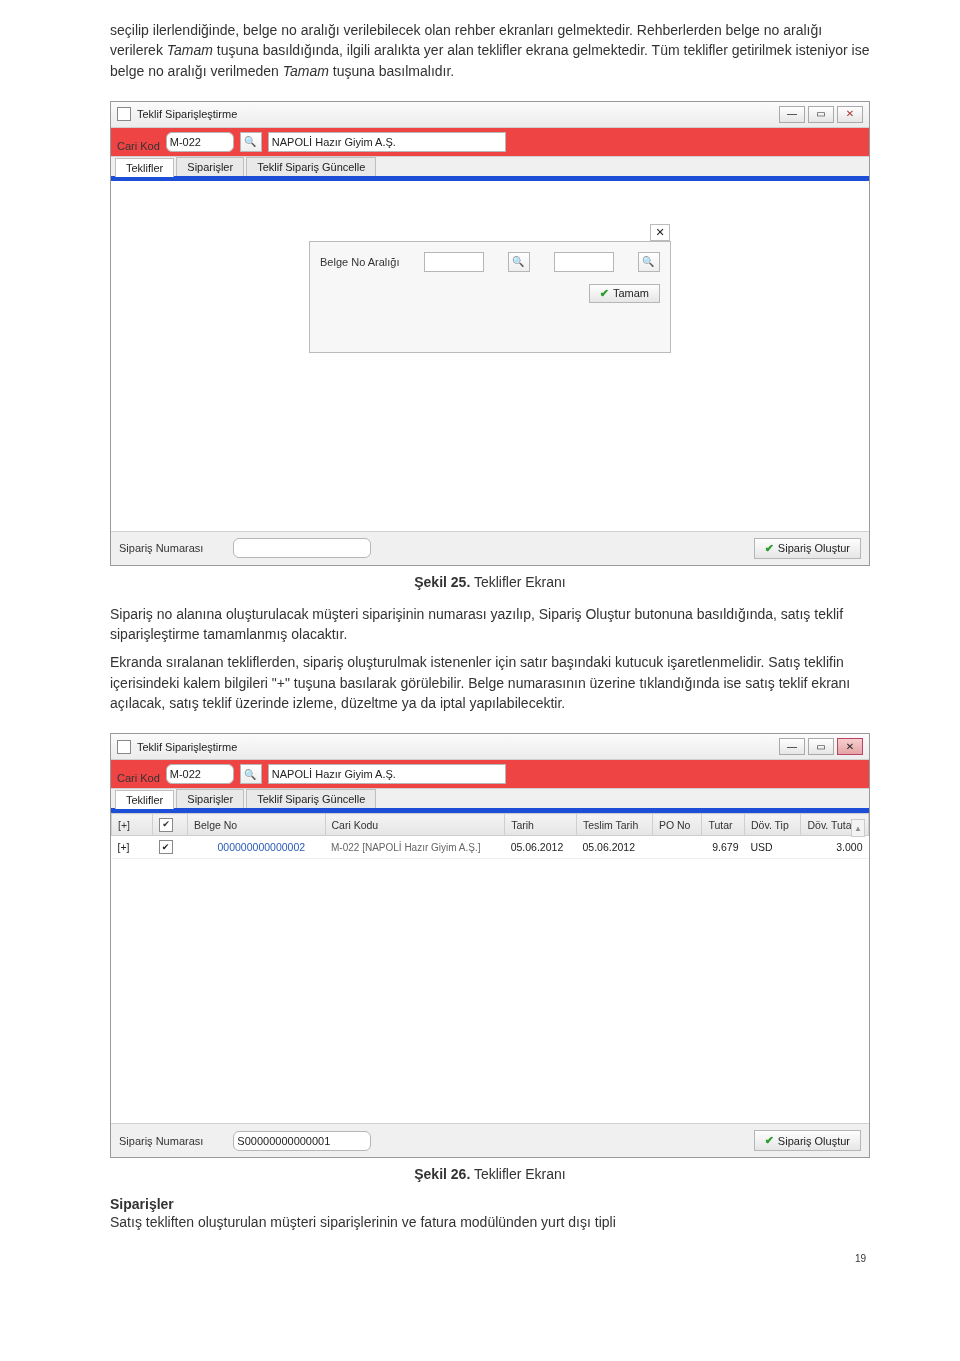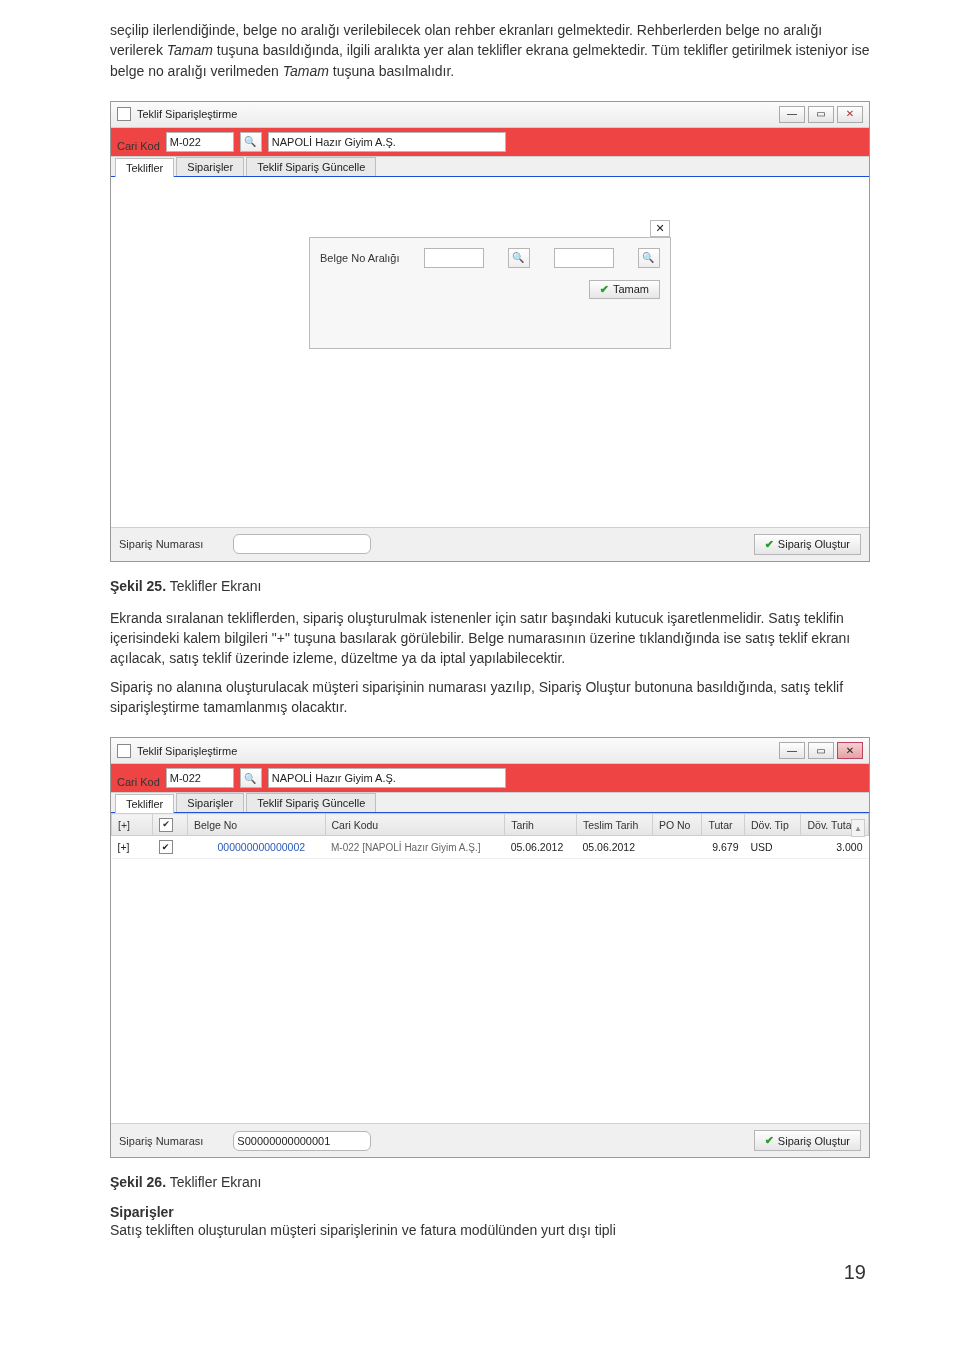--- a/index.html
+++ b/index.html
@@ -15,21 +15,22 @@
   }
   .para {
     line-height: 1.45;
     margin-bottom: 8px;
   }
   .italic { font-style: italic; }
   .figure {
     margin: 20px 0 6px 0;
   }
   .caption {
-    margin: 16px 0 14px 0;
+    text-align: center;
+    margin: 8px 0 14px 0;
     font-size: 14px;
   }
   .caption .bold { font-weight: bold; }
   .win {
     border: 1px solid #999;
     background: #f3f3f3;
     font-family: "Segoe UI", Tahoma, sans-serif;
     font-size: 11px;
     color: #222;
   }
@@ -71,33 +72,33 @@
   }
   .lbl { color: #333; }
   .fld {
     height: 18px;
     border: 1px solid #b6b6b6;
     background: #fff;
     padding: 0 3px;
     font-size: 11px;
     line-height: 18px;
   }
-  .fld.short { width: 60px; }
+  .fld.short { width: 60px; border-radius: 6px; }
   .fld.med { width: 230px; }
   .fld.med2 { width: 130px; border-radius: 6px; }
   .pickbtn {
     width: 20px; height: 18px;
     border: 1px solid #b6b6b6;
     background: linear-gradient(#fff,#eee);
     display: inline-flex; align-items: center; justify-content: center;
     font-size: 10px;
   }
   .tabs {
     display: flex;
-    border-bottom: 1px solid #1d4ed8;
+    border-bottom: 5px solid #1d4ed8;
     padding-left: 4px;
     background: #f0f0f0;
   }
   .tab {
     border: 1px solid #bfbfbf;
     border-bottom: none;
     padding: 3px 10px;
     margin-right: 2px;
     font-size: 11px;
     background: #e9e9e9;
@@ -191,21 +192,21 @@
   .chkbox {
     width: 12px; height: 12px;
     border: 1px solid #888;
     display: inline-flex; align-items: center; justify-content: center;
     font-size: 9px; line-height: 1;
     background: #fff;
   }
   .num-right { text-align: right; margin-top: 21px; }
   .pageno {
     text-align: right;
-    font-size: 20px;
+    font-size: 10px;
     margin-top: 20px;
     padding-right: 4px;
   }
   .section-heading { font-weight: bold; margin-top: 4px; }
   .scrollhint {
     position:absolute; right:4px; top:6px; width:12px; height:16px;
     border:1px solid #ccc; background:#f3f3f3; font-size:9px;
     display:flex; align-items:center; justify-content:center; color:#888;
   }
 </style>
@@ -268,22 +269,22 @@
           <span>Sipariş Oluştur</span>
         </div>
       </div>
     </div>
   </div>
 
   <div class="caption">
     <span class="bold">Şekil 25.</span><span> Teklifler Ekranı</span>
   </div>
 
+  <div class="para">Sipariş no alanına oluşturulacak müşteri siparişinin numarası yazılıp, Sipariş Oluştur butonuna basıldığında, satış teklif siparişleştirme tamamlanmış olacaktır.</div>
   <div class="para">Ekranda sıralanan tekliflerden, sipariş oluşturulmak istenenler için satır başındaki kutucuk işaretlenmelidir. Satış teklifin içerisindeki kalem bilgileri "+" tuşuna basılarak görülebilir. Belge numarasının üzerine tıklandığında ise satış teklif ekranı açılacak, satış teklif üzerinde izleme, düzeltme ya da iptal yapılabilecektir.</div>
-  <div class="para">Sipariş no alanına oluşturulacak müşteri siparişinin numarası yazılıp, Sipariş Oluştur butonuna basıldığında, satış teklif siparişleştirme tamamlanmış olacaktır.</div>
 
   <div class="figure">
     <div class="win">
       <div class="titlebar">
         <span class="ticon"></span>
         <span>Teklif Siparişleştirme</span>
         <div class="winctrls">
           <div class="winbtn">—</div>
           <div class="winbtn">▭</div>
           <div class="winbtn" style="background:linear-gradient(#f6cfcf,#e4a3a3);border-color:#b46;">✕</div>

